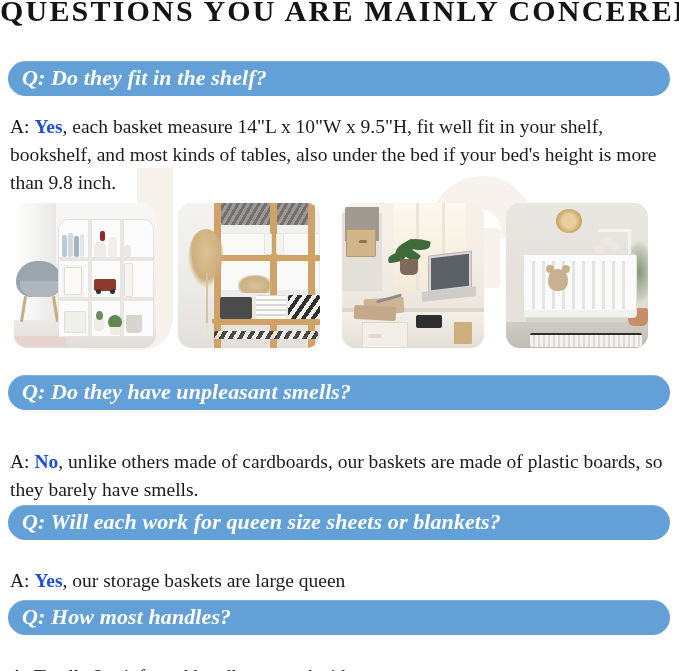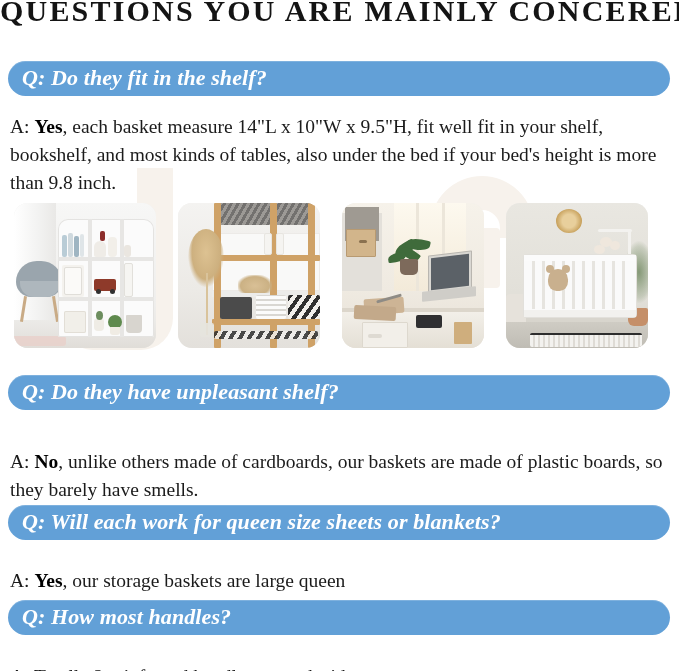--- a/index.html
+++ b/index.html
@@ -77,21 +77,21 @@
     left: 10px;
     width: 662px;
     font-family: "Liberation Serif", "DejaVu Serif", serif;
     font-size: 19.5px;
     line-height: 28px;
     color: #1b1b1b;
     z-index: 3;
   }
   .answer .hl {
     font-weight: bold;
-    color: #000000;
+    color: #1d4ed8;
   }
 
   #answer-1 { top: 93px; }
   #answer-2 { top: 428px; }
   #answer-3 { top: 547px; }
   #answer-4 { top: 643px; }
 
   
   #photo-strip {
     position: absolute;
@@ -356,21 +356,21 @@
       </div>
       <div class="bear-ear" style="left:40px"></div>
       <div class="bear-ear" style="left:56px"></div>
       <div class="bear"></div>
     </div>
   </div>
 
 </div>
 
 <div class="qbanner" id="banner-2">
-  <span class="qtext">Q: Do they have unpleasant shelf?</span>
+  <span class="qtext">Q: Do they have unpleasant smells?</span>
 </div>
 <p class="answer" id="answer-2">
   <span>A: </span><span class="hl">No</span><span>, unlike others made of cardboards, our baskets are made of plastic boards, so they barely have smells.</span>
 </p>
 
 <div class="qbanner" id="banner-3">
   <span class="qtext">Q: Will each work for queen size sheets or blankets?</span>
 </div>
 <p class="answer" id="answer-3">
   <span>A: </span><span class="hl">Yes</span><span>, our storage baskets are large queen</span>

